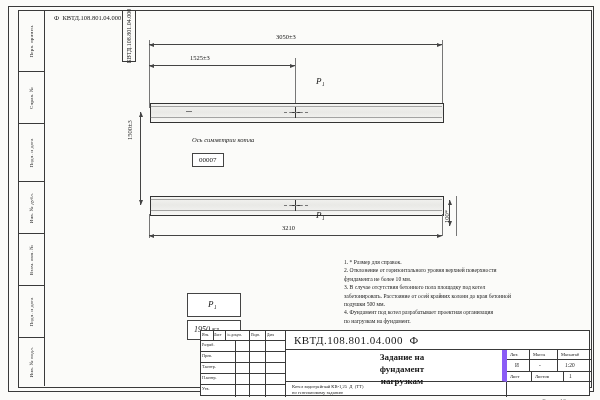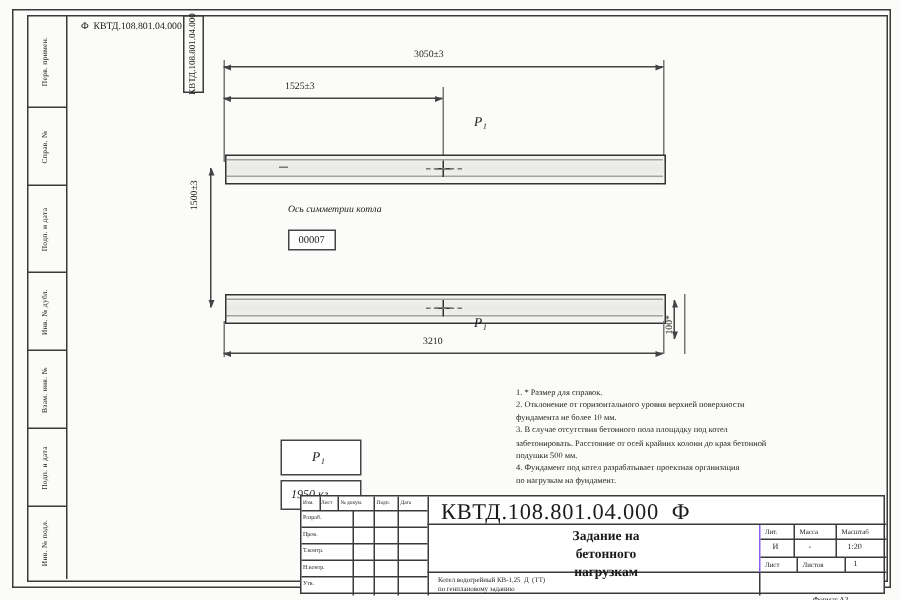--- a/index.html
+++ b/index.html
@@ -15,21 +15,21 @@
   .txt{position:absolute;white-space:pre;}
   .line{position:absolute;background:#333;}
   .thin{background:#555;}
   .dash{position:absolute;border-top:1px dashed #777;height:0;}
   .boxlbl{position:absolute;border:1px solid #444;background:#fff;font-size:7px;padding:2px 6px;}
   .dimtxt{font-size:6.5px;color:#222;}
   .note{font-size:5.6px;line-height:8.4px;color:#222;}
   .tb-line{position:absolute;background:#3a3a3a;}
   .tiny{font-size:4.6px;color:#222;}
   .tiny6{font-size:5.4px;color:#222;}
-  .maincode{font-size:15px;letter-spacing:.5px;}
+  .maincode{font-size:11px;letter-spacing:.5px;}
   .subtitle{font-size:9px;text-align:center;line-height:12px;}
   .bigp{font-size:9px;font-style:italic;}
   .logo{font-family:"Liberation Sans",sans-serif;font-weight:bold;font-size:9px;color:#111;}
   .greenbar{display:inline-block;width:7px;height:9px;background:#3aa13a;vertical-align:-1px;margin-right:1px;}
   .vessel{position:absolute;border:1px solid #333;background:linear-gradient(180deg,#f4f4f2 0%,#e9e9e6 45%,#f7f7f5 100%);}
   .arrowline{position:absolute;height:0;border-top:1px solid #444;}
   .arrowline:before,.arrowline:after{content:"";position:absolute;top:-2.5px;width:0;height:0;border-top:2.5px solid transparent;border-bottom:2.5px solid transparent;}
   .arrowline:before{left:0;border-right:5px solid #444;}
   .arrowline:after{right:0;border-left:5px solid #444;}
   .varrow{position:absolute;width:0;border-left:1px solid #444;}
@@ -142,23 +142,23 @@
       <div class="note">4. Фундамент под котел разрабатывает проектная организация</div>
       <div class="note">по нагрузкам на фундамент.</div>
     </div>
 
     <div style="position:absolute;left:156px;top:320px;width:390px;height:66px;border:1px solid #3a3a3a;box-sizing:border-box;background:#fff;">
 
       <div style="position:absolute;left:84px;top:0;width:306px;height:19px;border-bottom:1px solid #3a3a3a;border-left:1px solid #3a3a3a;box-sizing:border-box;">
         <span class="txt maincode" style="left:8px;top:3px;">КВТД.108.801.04.000  Ф</span>
       </div>
 
-      <div style="position:absolute;left:84px;top:19px;width:222px;height:32px;border-bottom:1px solid #3a3a3a;border-left:1px solid #3a3a3a;border-right:1px solid #8b5cf6;box-sizing:border-box;padding-left:16px;">
+      <div style="position:absolute;left:84px;top:19px;width:222px;height:32px;border-bottom:1px solid #3a3a3a;border-left:1px solid #3a3a3a;border-right:5px solid #8b5cf6;box-sizing:border-box;padding-left:16px;">
         <div class="subtitle" style="padding-top:1px;font-weight:bold;">Задание на</div>
-        <div class="subtitle" style="font-weight:bold;">бетонного</div>
+        <div class="subtitle" style="font-weight:bold;">фундамент</div>
         <div class="subtitle" style="font-weight:bold;">нагрузкам</div>
       </div>
 
       <div style="position:absolute;left:306px;top:19px;width:84px;height:10px;border-bottom:1px solid #3a3a3a;box-sizing:border-box;">
         <span class="txt tiny" style="left:3px;top:2px;">Лит.</span>
         <span class="txt tiny" style="left:26px;top:2px;">Масса</span>
         <span class="txt tiny" style="left:54px;top:2px;">Масштаб</span>
         <div class="tb-line" style="left:22px;top:0;width:1px;height:10px;"></div>
         <div class="tb-line" style="left:50px;top:0;width:1px;height:10px;"></div>
       </div>

